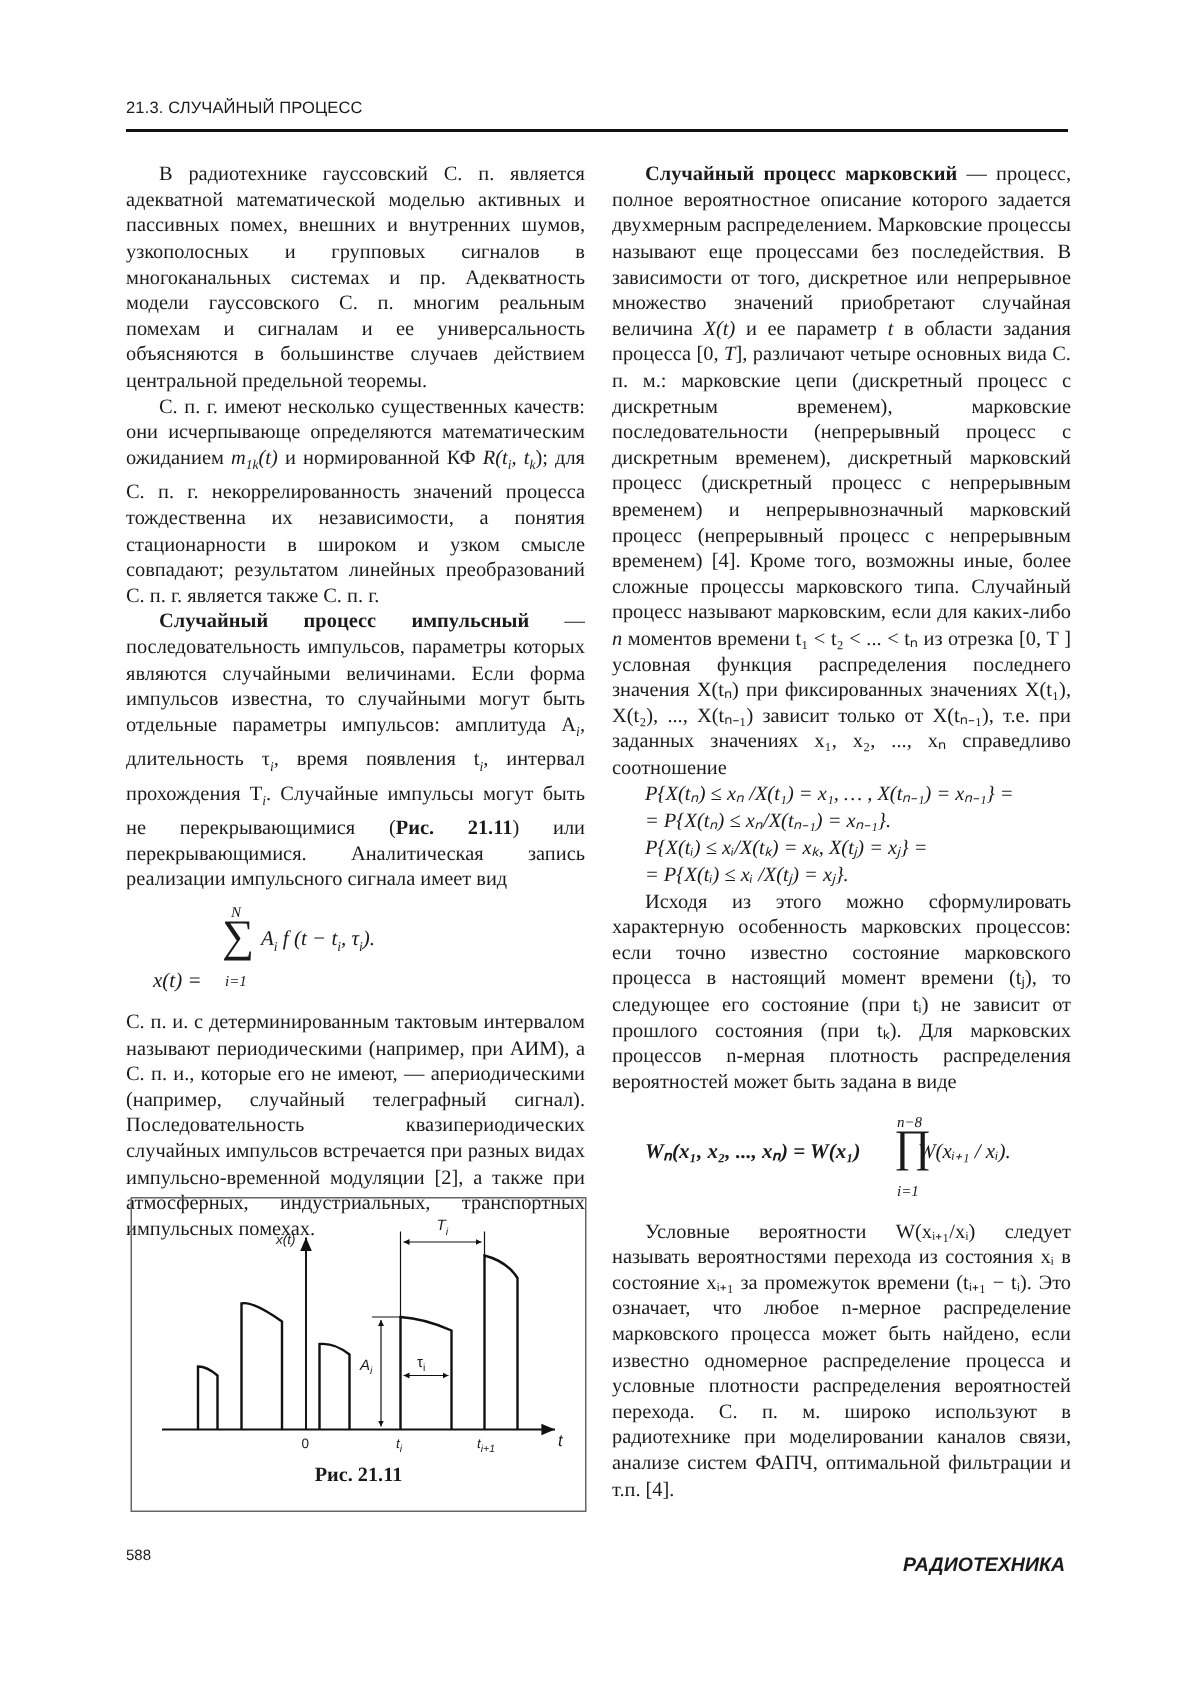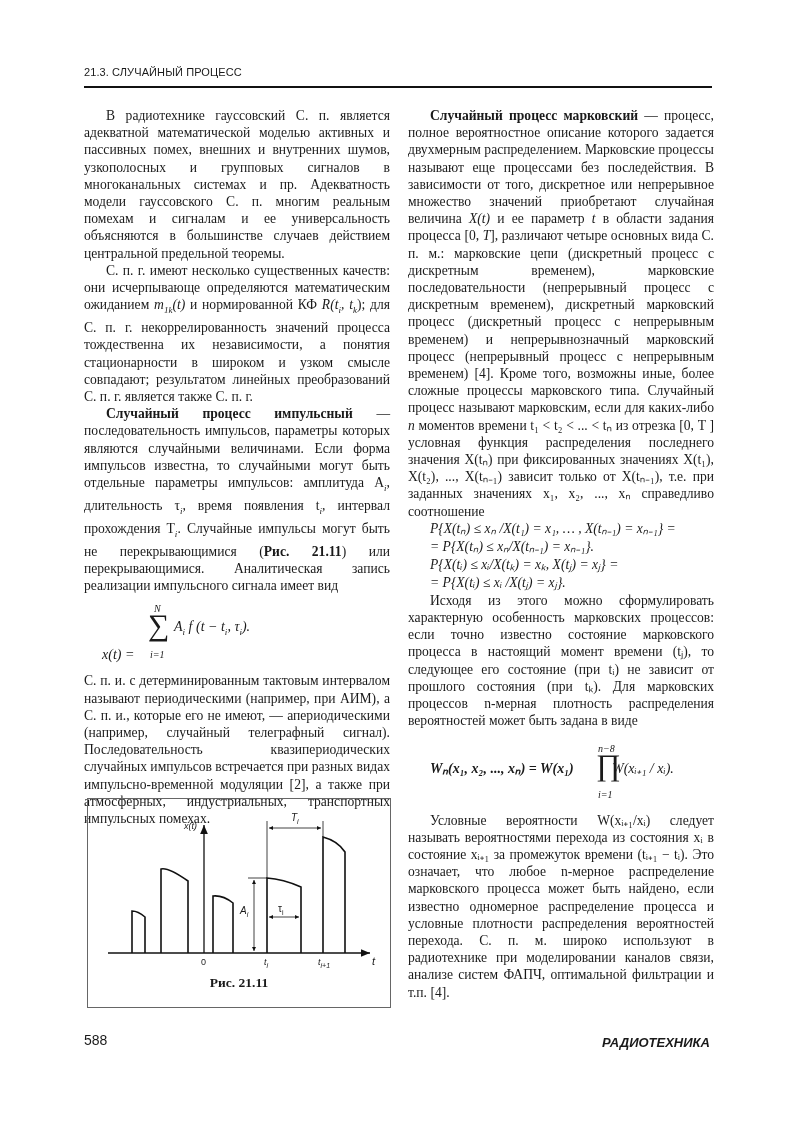--- a/index.html
+++ b/index.html
@@ -20,21 +20,21 @@
   .eq-block { position: relative; margin: 4px 0 0 0; height: 64px; }
   .eq { position: absolute; font-size: 14px; white-space: nowrap; }
   .sumsym { font-size: 30px; line-height: 30px; display:inline-block; vertical-align: middle; }
   .limit { position: absolute; font-size: 10px; font-style: italic; }
   .figure { position: absolute; left: 87px; top: 798px; width: 302px; height: 208px;
             border: 1px solid #666; }
   .figure svg { position: absolute; left: 0; top: 0; }
   .fig-caption { position: absolute; left: 0; width: 302px; top: 176px; text-align: center;
                  font-weight: bold; font-size: 13.5px; }
   .footer-page { position: absolute; left: 84px; top: 1032px; font-family: "Liberation Sans", sans-serif;
-                 font-size: 14px; }
+                 font-size: 10px; }
   .footer-title { position: absolute; right: 84px; top: 1035px; font-family: "Liberation Sans", sans-serif;
                   font-size: 13px; font-style: italic; font-weight: bold; }
   .lbl { font-family: "Liberation Sans", sans-serif; font-size: 9px; font-style: italic; }
 </style>
 </head>
 <body>
 
 <div class="header">21.3. СЛУЧАЙНЫЙ ПРОЦЕСС</div>
 <div class="header-rule"></div>
 

